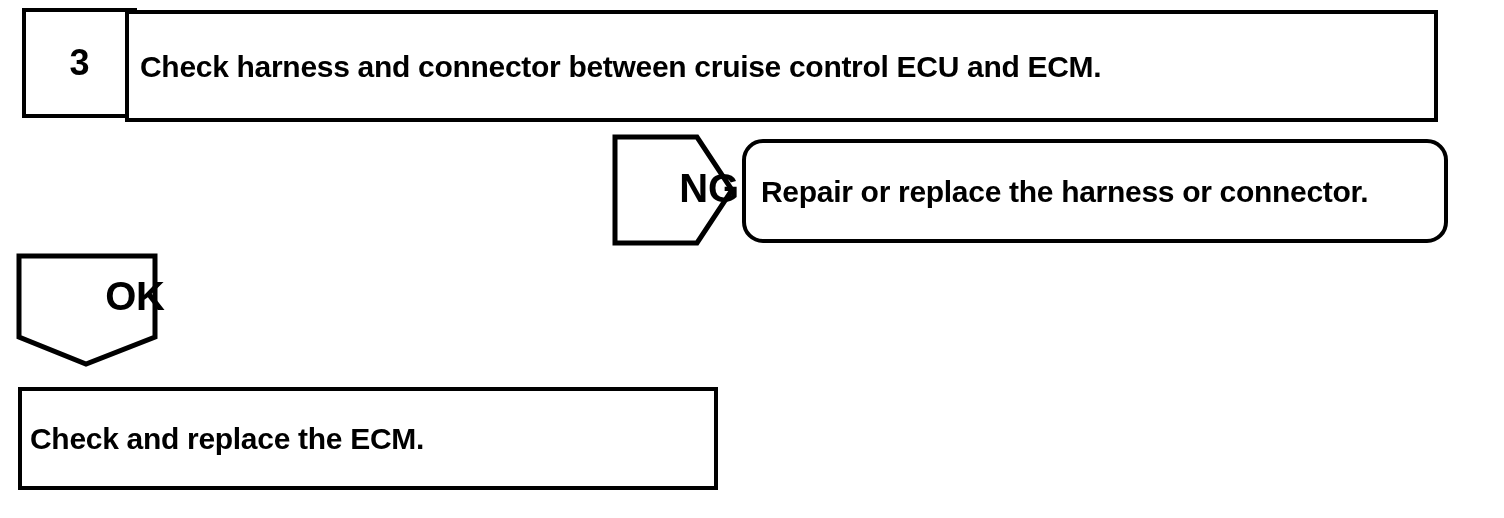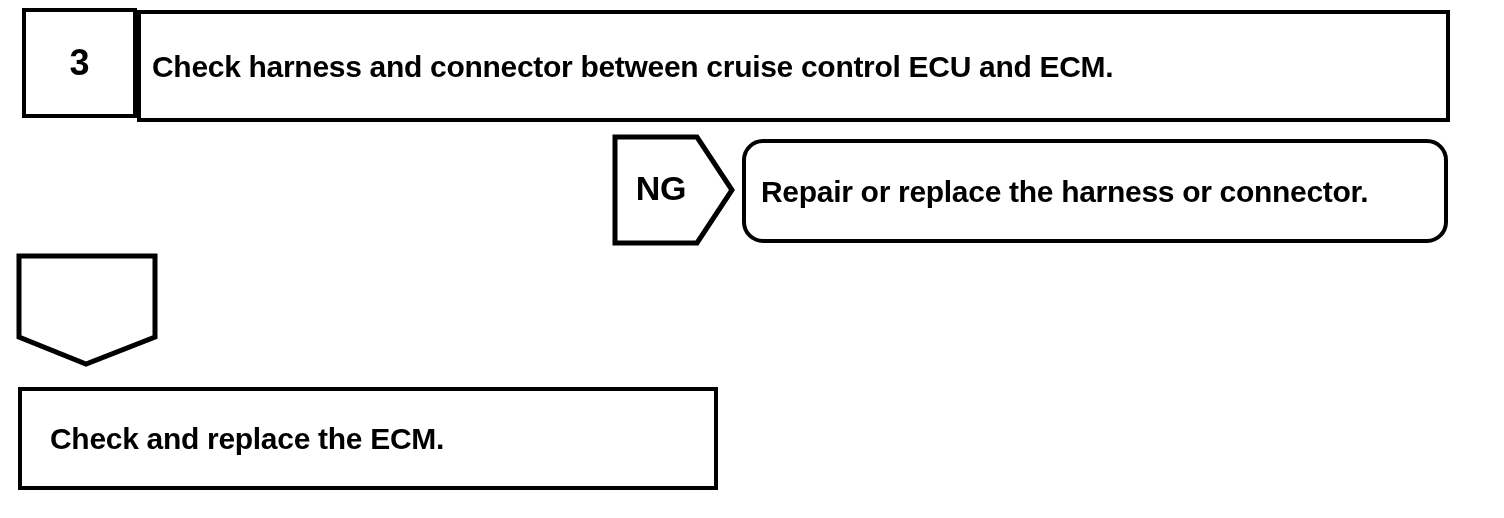--- a/index.html
+++ b/index.html
@@ -34,55 +34,56 @@
   .step-number-box {
     left: 22px; top: 8px;
     width: 115px; height: 110px;
     justify-content: center;
   }
   .step-number {
     font-weight: bold;
     font-size: 36px;
   }
   .step-instruction-box {
-    left: 137px; top: 10px;
+    left: 125px; top: 10px;
     width: 1313px; height: 112px;
     padding-left: 11px;
   }
   .ng-action-box {
     left: 742px; top: 139px;
     width: 706px; height: 104px;
     padding-left: 15px;
     border-radius: 21px;
   }
   .final-action-box {
     left: 18px; top: 387px;
     width: 700px; height: 103px;
-    padding-left: 28px;
+    padding-left: 8px;
   }
   .connector-svg {
     position: absolute;
     display: block;
   }
   .ng-connector-svg {
     left: 612px; top: 134px;
     width: 124px; height: 112px;
   }
   .ok-connector-svg {
     left: 16px; top: 253px;
     width: 142px; height: 114px;
   }
   .connector-label {
     position: absolute;
     display: flex;
     align-items: center;
     justify-content: center;
     font-weight: bold;
-    font-size: 34px;
+    font-size: 40px;
     letter-spacing: -0.3px;
+    margin-left: 48px;
   }
   .ng-label {
     left: 612px; top: 134px;
     width: 98px; height: 108px;
   }
   .ok-label {
     left: 16px; top: 253px;
     width: 142px; height: 86px;
   }
 </style>
@@ -104,18 +105,19 @@
   </svg>
   <div class="connector-label ng-label">NG</div>
 
   <div class="box ng-action-box">
     <span class="box-text">Repair or replace the harness or connector.</span>
   </div>
 
   <svg class="connector-svg ok-connector-svg" viewBox="0 0 142 114">
     <polygon points="3,3 139,3 139,84 70,111 3,84" fill="#ffffff" stroke="#000000" stroke-width="5" stroke-linejoin="miter"></polygon>
   </svg>
+  <div class="connector-label ok-label">OK</div>
 
   <div class="box final-action-box">
     <span class="box-text">Check and replace the ECM.</span>
   </div>
 
 </div>
 
 </body></html>

